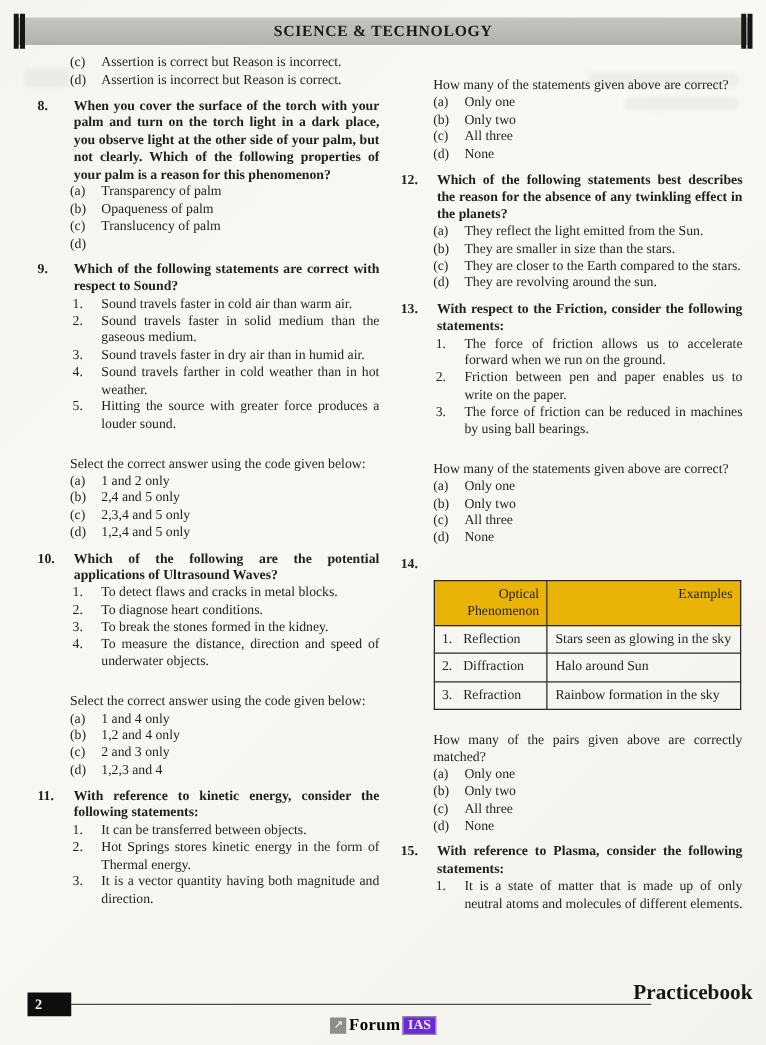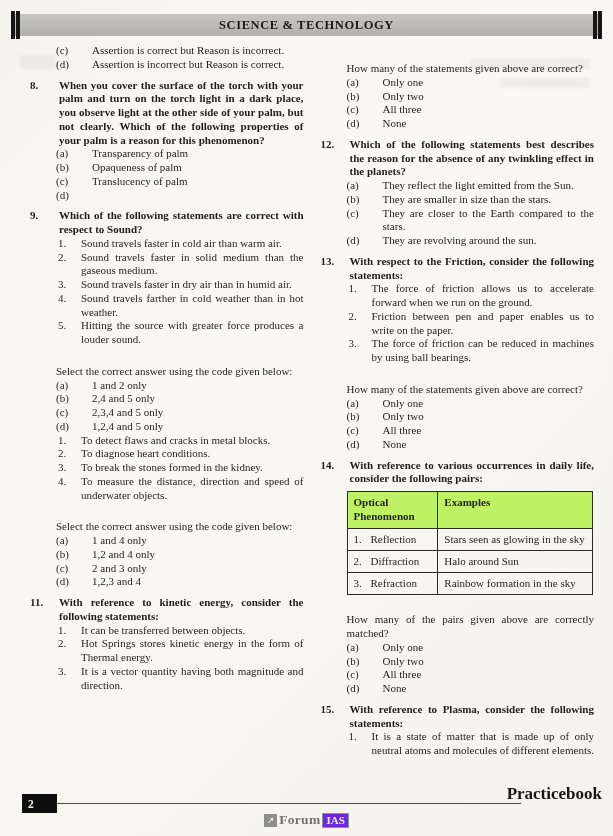--- a/index.html
+++ b/index.html
@@ -20,44 +20,44 @@
   .endbars.right{right:-2px;}
   .ghost{position:absolute;background:#9aa0a8;opacity:.12;filter:blur(1.5px);border-radius:2px;}
 
   .columns{position:absolute;left:30px;top:44px;width:564px;display:flex;gap:17px;}
   .col{flex:1;font-size:11px;line-height:1.25;}
   .q{display:flex;margin-top:7px;font-weight:bold;}
   .q .qnum{flex:none;width:29px;}
   .q .qtext{flex:1;text-align:justify;}
   .opt{display:flex;margin-left:26px;}
   .opt .lbl{flex:none;width:25px;}
-  .opt .txt{flex:1;text-align:justify;margin-left:11px;}
+  .opt .txt{flex:1;text-align:justify;}
   .stmt{display:flex;margin-left:28px;}
   .stmt .num{flex:none;width:23px;}
   .stmt .txt{flex:1;text-align:justify;}
   .para{margin-left:26px;margin-top:18px;text-align:justify;}
 
   table.pairs{border-collapse:collapse;margin:5px 0 4px 26px;width:calc(100% - 27px);
     border:1.8px solid #2b2a27;}
   table.pairs th,table.pairs td{border:1.3px solid #2b2a27;padding:3px 6px 4px 6px;
     vertical-align:top;font-size:11px;line-height:1.3;text-align:left;}
-  table.pairs th{background:#bef264;font-weight:bold;}
+  table.pairs th{background:#eab308;font-weight:normal;text-align:right;}
   table.pairs td.pcell{width:37%;}
   .tnum{display:inline-block;width:17px;}
 
   .pagebox{position:absolute;left:22px;top:794px;width:35px;height:19px;background:#0e0e0e;
     color:#f2f2f0;font-weight:bold;font-size:11.5px;display:flex;align-items:center;
     padding-left:6px;box-sizing:border-box;}
   .rule{position:absolute;left:57px;right:92px;top:803px;height:1px;background:#4c4b49;}
   .book{position:absolute;right:11px;top:784px;font-weight:bold;font-size:17px;color:#181714;}
   .logo{position:absolute;left:0;right:0;top:812px;display:flex;justify-content:center;
     align-items:center;gap:2px;}
   .logo-icon{width:13px;height:13px;background:#8d8d8b;color:#fff;display:flex;
     align-items:center;justify-content:center;font-size:9px;font-family:"DejaVu Sans",sans-serif;}
-  .logo-forum{color:#737373;font-weight:bold;font-size:13.5px;letter-spacing:.3px;}
+  .logo-forum{color:#000000;font-weight:bold;font-size:13.5px;letter-spacing:.3px;}
   .logo-ias{background:#6d28d9;color:#e9e9e7;border:1px solid #8f8f8d;font-weight:bold;
     font-size:11px;padding:0 3px;line-height:13px;}
 </style>
 </head>
 <body>
 
 <div class="banner">
   <span class="endbars left"></span>
   <span class="title">SCIENCE &amp; TECHNOLOGY</span>
   <span class="endbars right"></span>
@@ -131,20 +131,24 @@
         <span class="txt">2,4 and 5 only</span>
       </div>
     <div class="opt">
         <span class="lbl">(c)</span>
         <span class="txt">2,3,4 and 5 only</span>
       </div>
     <div class="opt">
         <span class="lbl">(d)</span>
         <span class="txt">1,2,4 and 5 only</span>
       </div>
+    <div class="q">
+        <span class="qnum">10.</span>
+        <span class="qtext">Which of the following are the potential applications of Ultrasound Waves?</span>
+      </div>
     <div class="stmt">
         <span class="num">1.</span>
         <span class="txt">To detect flaws and cracks in metal blocks.</span>
       </div>
     <div class="stmt">
         <span class="num">2.</span>
         <span class="txt">To diagnose heart conditions.</span>
       </div>
     <div class="stmt">
         <span class="num">3.</span>
@@ -255,21 +259,20 @@
     <div class="opt">
         <span class="lbl">(c)</span>
         <span class="txt">All three</span>
       </div>
     <div class="opt">
         <span class="lbl">(d)</span>
         <span class="txt">None</span>
       </div>
     <div class="q">
         <span class="qnum">14.</span>
-        <span class="qtext">With reference to various occurrences in daily life, consider the following pairs:</span>
       </div>
 
     <table class="pairs">
       <thead>
         <tr>
           <th>Optical Phenomenon</th>
           <th>Examples</th>
         </tr>
       </thead>
       <tbody>

